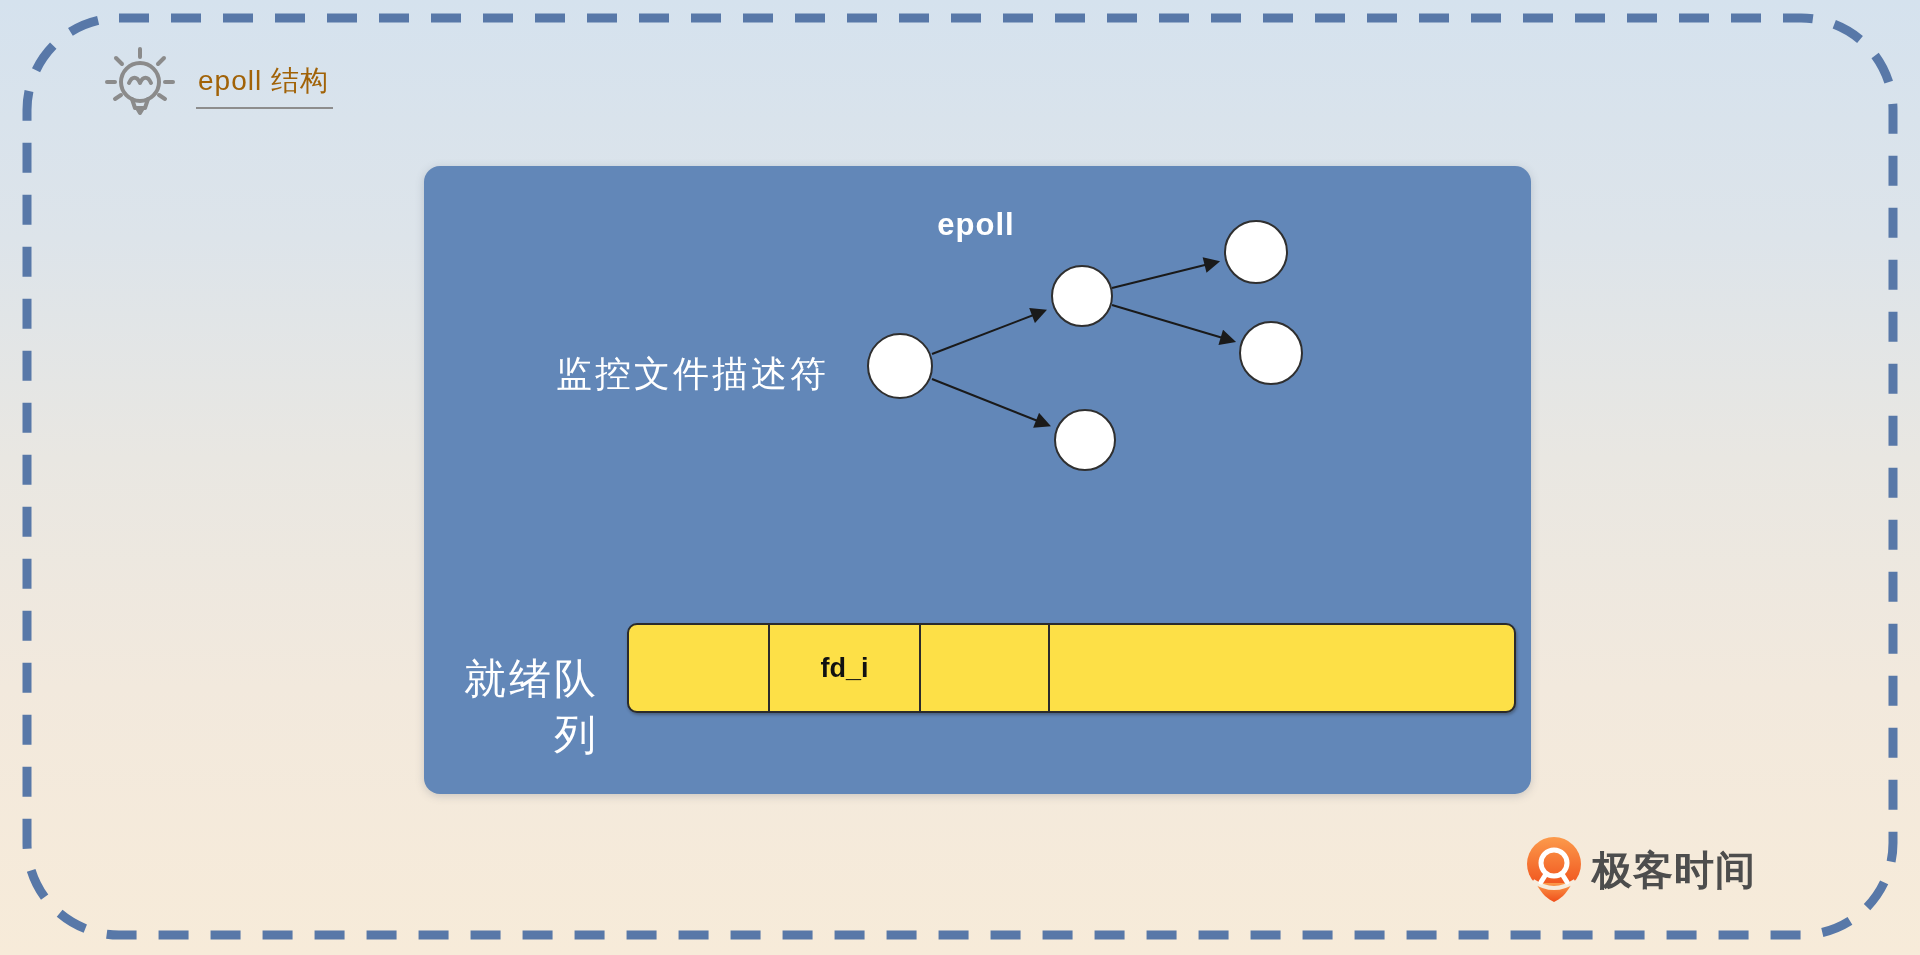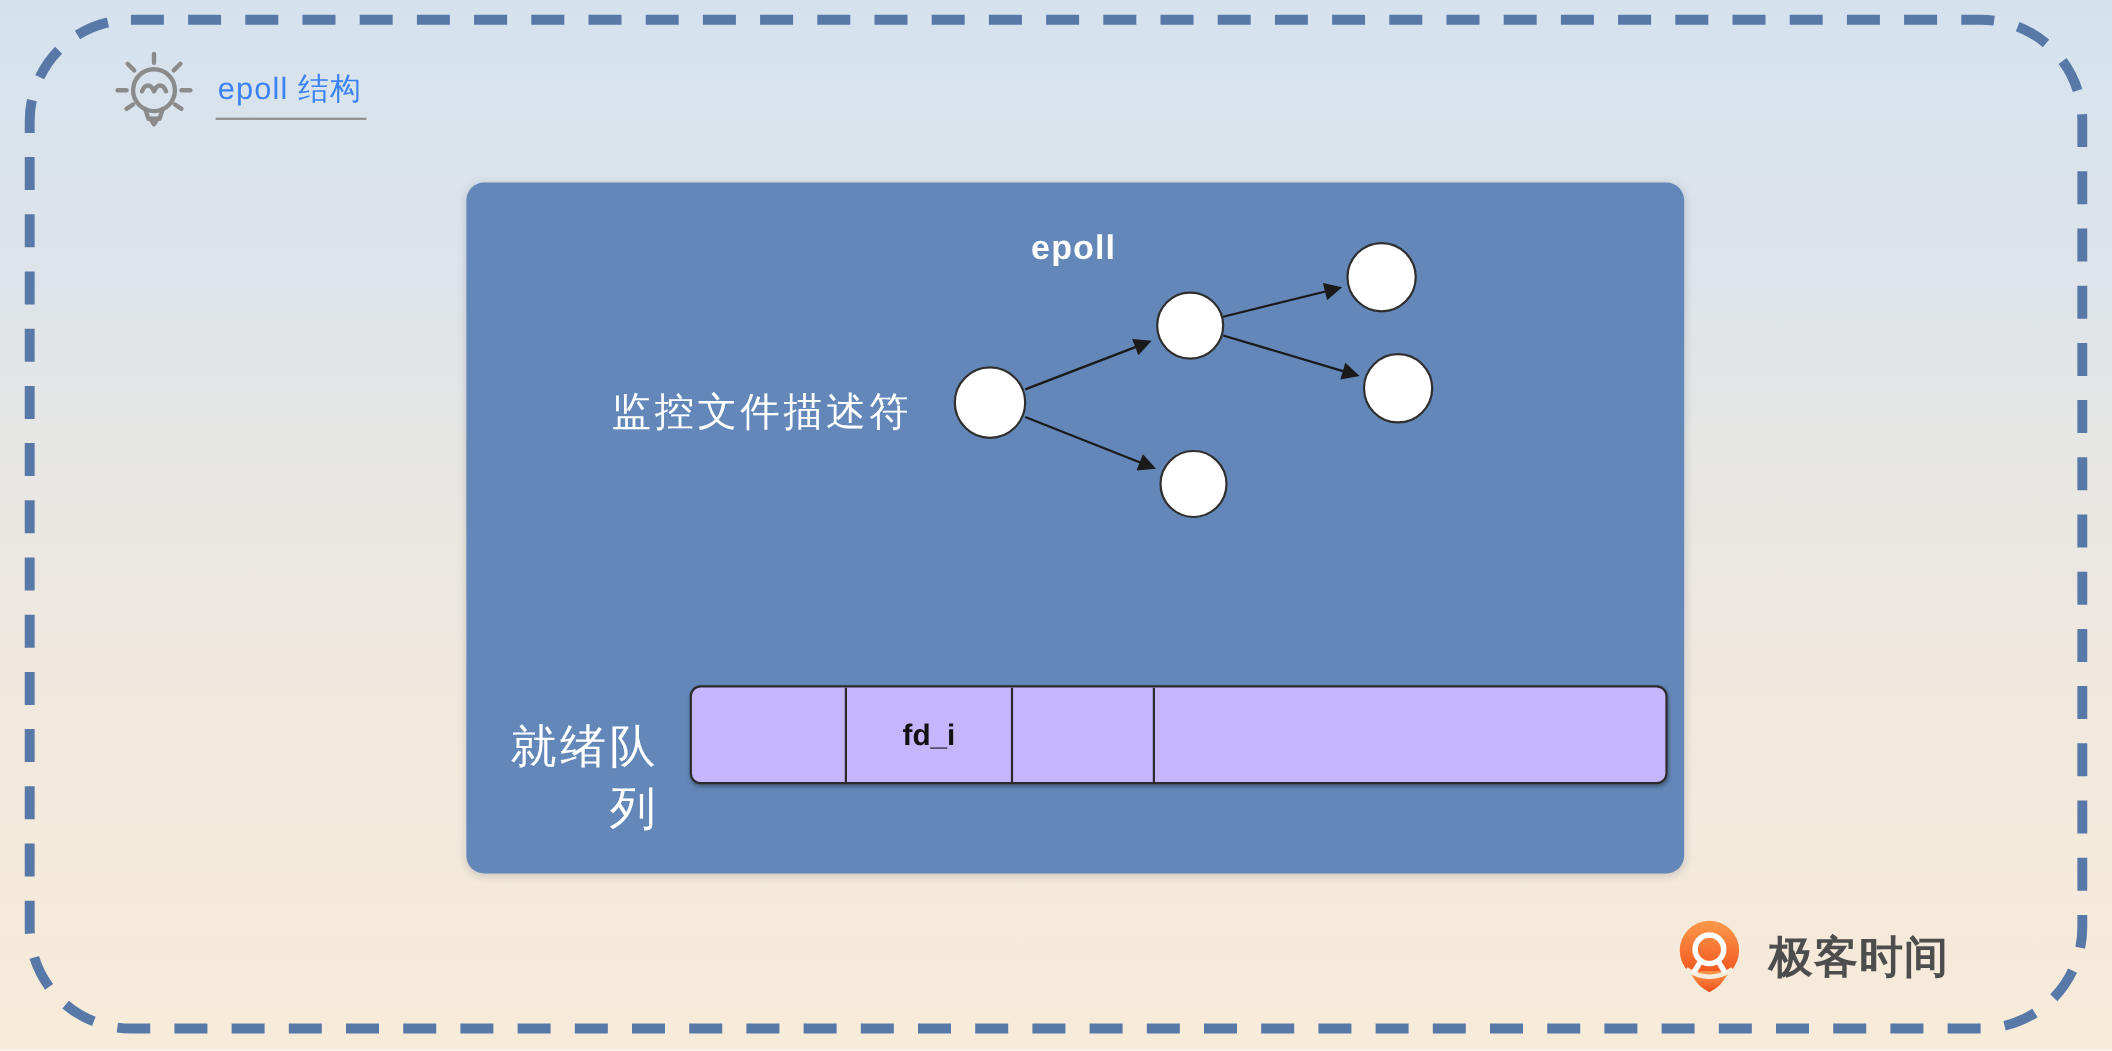--- a/index.html
+++ b/index.html
@@ -6,21 +6,21 @@
   html, body { width: 1920px; height: 955px; overflow: hidden; }
   body {
     font-family: "Liberation Sans", "DejaVu Sans", sans-serif;
     background: linear-gradient(180deg, #d5e2ee 0%, #dde4ea 25%, #e9e7e2 48%, #f2e9dd 72%, #f7ebd9 100%);
     position: relative;
   }
   .layer { position: absolute; left: 0; top: 0; width: 1920px; height: 955px; pointer-events: none; }
 
   .header { position: absolute; left: 100px; top: 44px; display: flex; align-items: center; gap: 16px; }
   .header .title {
-    font-size: 28px; color: #3b82f6; letter-spacing: 1px;
+    font-size: 28px; color: #a16207; letter-spacing: 1px;
     border-bottom: 2px solid #8d8d8d; padding: 2px 4px 7px 2px;
   }
 
   .panel {
     position: absolute; left: 424px; top: 166px; width: 1107px; height: 628px;
     background: #6287b8; border-radius: 16px;
     box-shadow: 0 2px 8px rgba(80, 90, 110, 0.25);
   }
   .panel-title {
     position: absolute; left: 876px; top: 207px; width: 200px;
@@ -31,32 +31,32 @@
     position: absolute; left: 556px; top: 350px; width: 280px;
     text-align: left; font-size: 36px; color: #ffffff; letter-spacing: 3px;
   }
   .queue-label {
     position: absolute; left: 427px; top: 651px; width: 172px;
     text-align: right; font-size: 42px; color: #ffffff; letter-spacing: 3px;
   }
 
   .queue {
     position: absolute; left: 627px; top: 623px; width: 889px; height: 90px;
-    background: #c4b5fd; border: 2px solid #2b2b2b; border-radius: 10px;
+    background: #fde047; border: 2px solid #2b2b2b; border-radius: 10px;
     display: flex; overflow: hidden;
     box-shadow: 1px 2px 3px rgba(30,30,30,0.35);
   }
   .queue .cell {
     display: flex; align-items: center; justify-content: center;
     font-size: 27px; font-weight: bold; color: #111111;
     border-right: 2px solid #2b2b2b; height: 100%;
   }
   .queue .cell:last-child { border-right: none; flex: 1 1 auto; }
 
-  .branding { position: absolute; left: 1524px; top: 836px; display: flex; align-items: center; gap: 24px; }
+  .branding { position: absolute; left: 1524px; top: 836px; display: flex; align-items: center; gap: 8px; }
   .branding .logo-text {
     font-size: 40px; font-weight: 600; color: #4d4d4d; letter-spacing: 1px;
     font-family: "Liberation Sans", "DejaVu Sans", sans-serif;
   }
 </style>
 </head>
 <body>
 
 <svg class="layer" width="1920" height="955" viewBox="0 0 1920 955">
   <rect x="27" y="18" width="1866" height="917" rx="92" ry="92" fill="none" stroke="#5878a8" stroke-width="9" stroke-dasharray="30 22"></rect>

